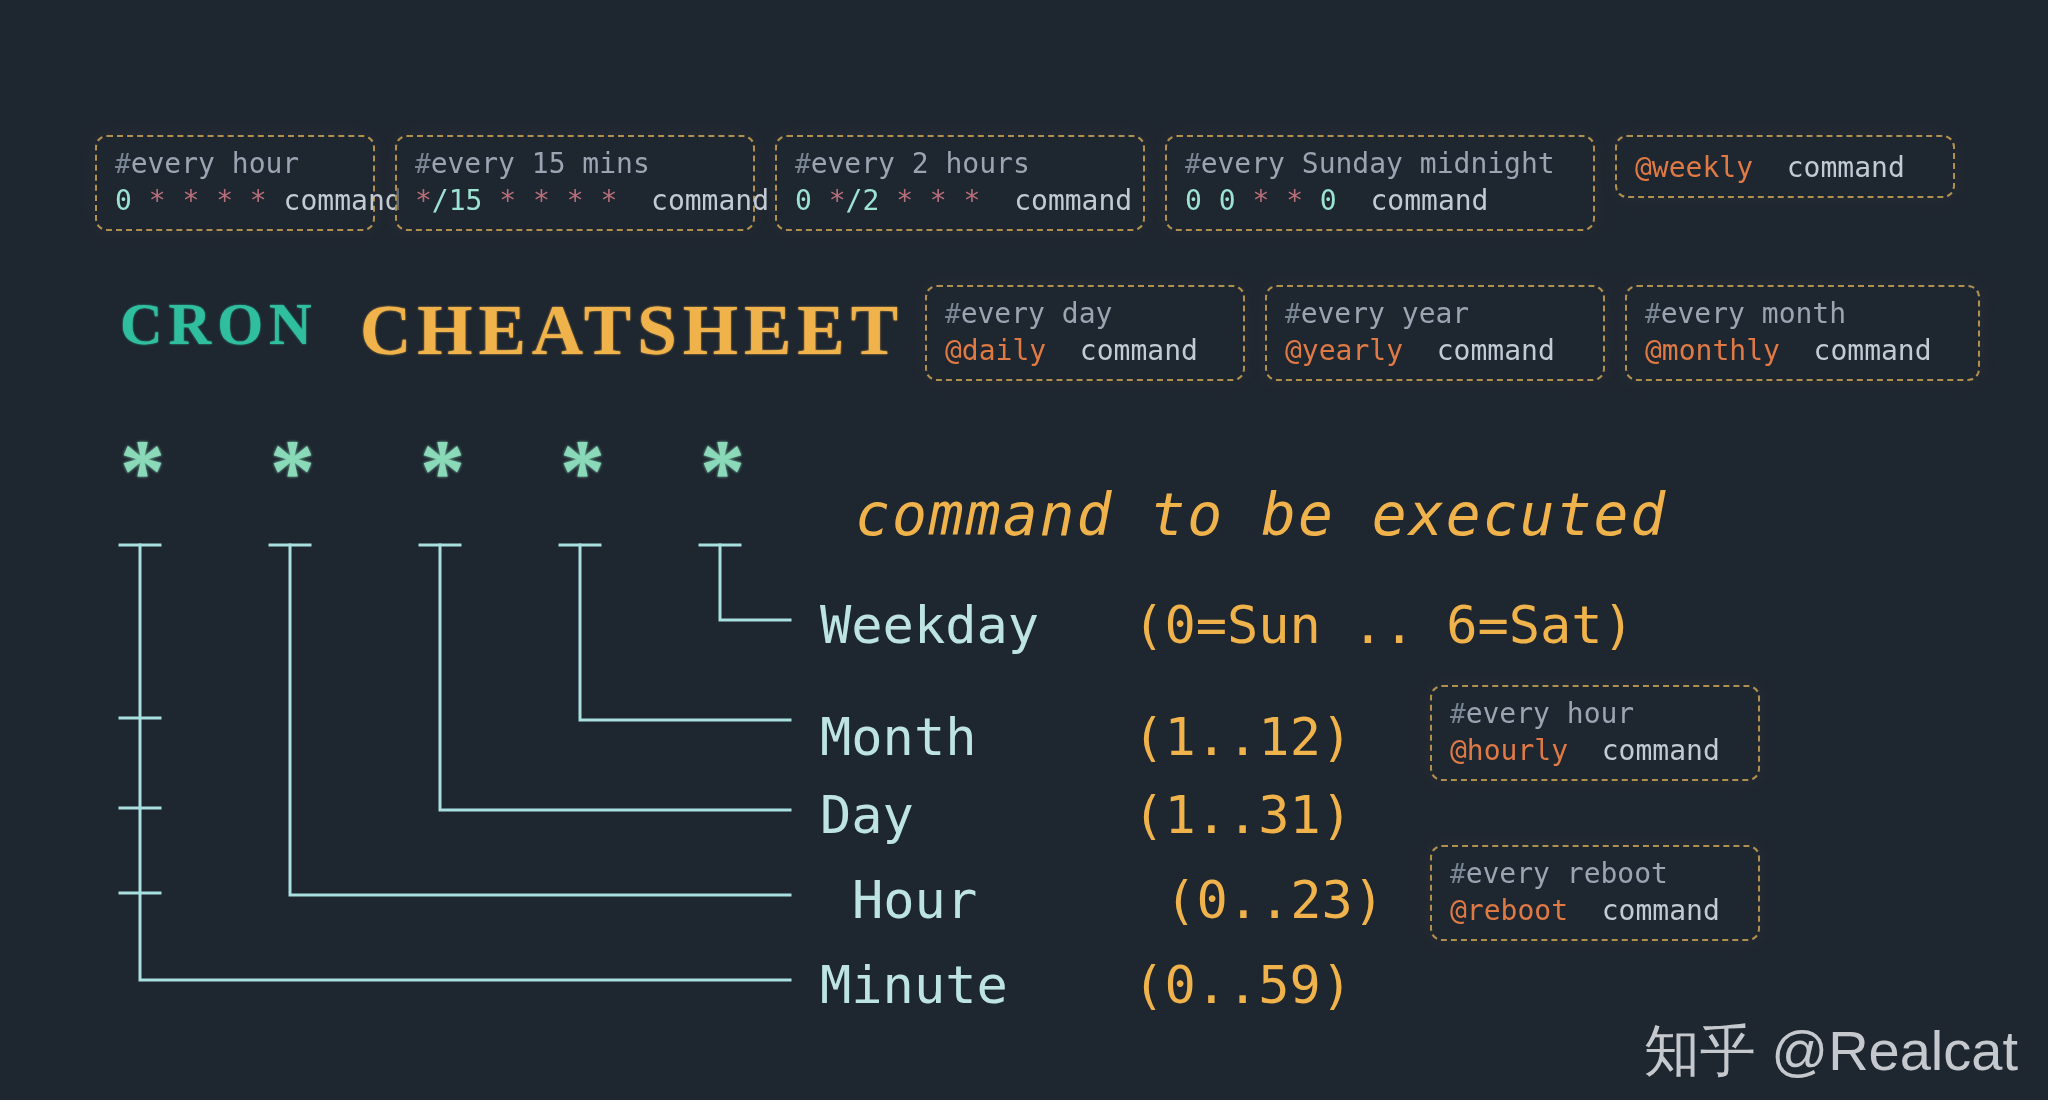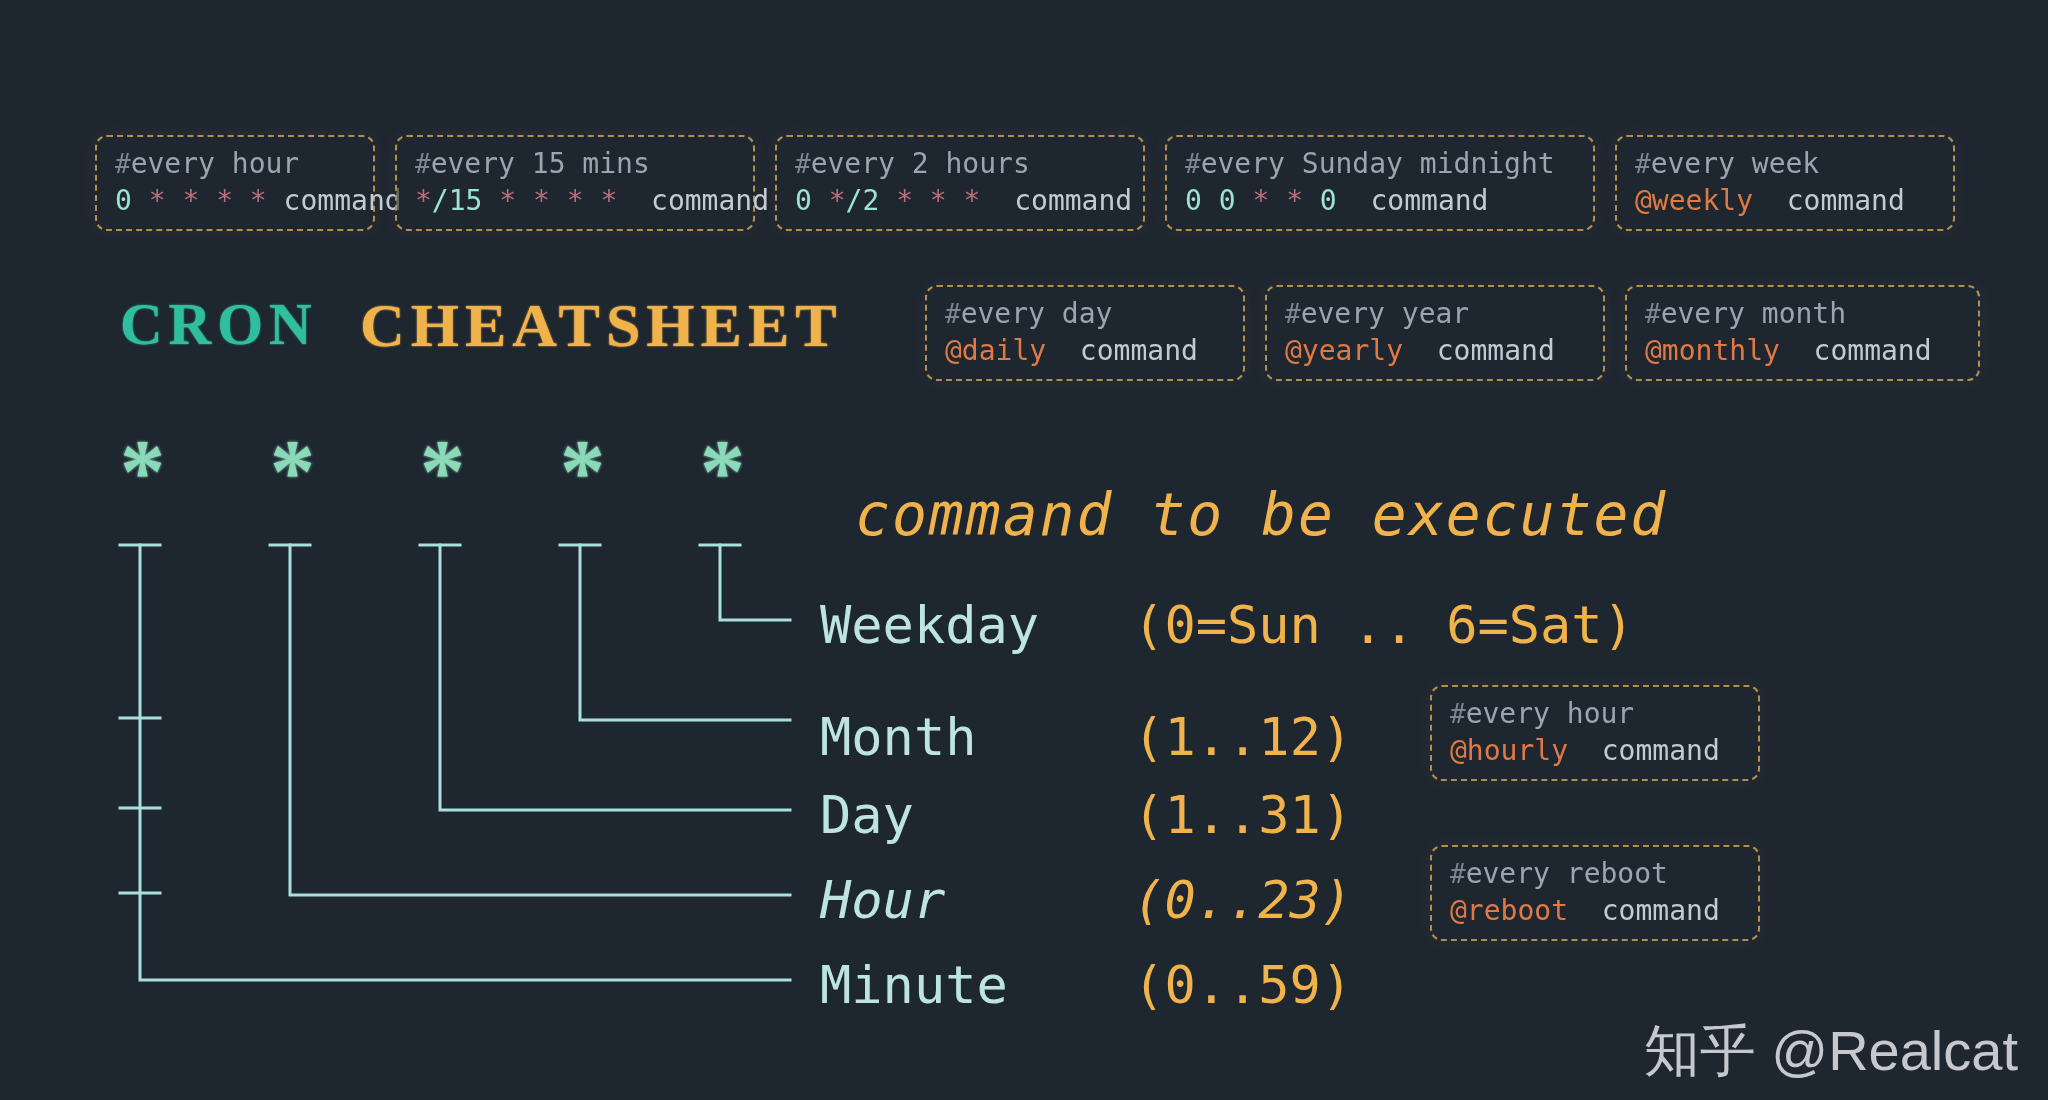--- a/index.html
+++ b/index.html
@@ -34,21 +34,21 @@
     letter-spacing: 6px;
     font-size: 59px;
     color: #2fbf9e;
     text-shadow: 0 0 2px #2fbf9e;
   }
   .title-cheat {
     position: absolute;
     font-family: "Comic Sans MS", "Chalkduster", cursive;
     font-weight: bold;
     letter-spacing: 6px;
-    font-size: 62px;
+    font-size: 71px;
     color: #f0b24a;
     text-shadow: 0 0 2px #f0b24a;
   }
   .bigstar {
     position: absolute;
     font-family: "Comic Sans MS", "Chalkduster", cursive;
     font-size: 90px;
     font-weight: bold;
     color: #8ad9b8;
     text-shadow: 0 0 3px #8ad9b8;
@@ -96,21 +96,20 @@
   <div><span class="hash">#</span><span class="comment">every 2 hours</span></div>
   <div class="line2"><span class="teal">0 </span><span class="star">*</span><span class="teal">/2 </span><span class="star">* * *</span><span class="cmd">  command</span></div>
 </div>
 
 <div class="card" style="left:1165px; top:135px; width:390px;">
   <div><span class="hash">#</span><span class="comment">every Sunday midnight</span></div>
   <div class="line2"><span class="teal">0 0 </span><span class="star">* *</span><span class="teal"> 0</span><span class="cmd">  command</span></div>
 </div>
 
 <div class="card" style="left:1615px; top:135px; width:300px;">
-  <div><span class="hash">#</span><span class="comment">every week</span></div>
   <div class="line2"><span class="warm">@weekly</span><span class="cmd">  command</span></div>
 </div>
 
 <div class="card" style="left:925px;  top:285px; width:280px;">
   <div><span class="hash">#</span><span class="comment">every day</span></div>
   <div class="line2"><span class="warm">@daily</span><span class="cmd">  command</span></div>
 </div>
 
 <div class="card" style="left:1265px; top:285px; width:300px;">
   <div><span class="hash">#</span><span class="comment">every year</span></div>
@@ -164,16 +163,16 @@
 
     <line x1="120" y1="718" x2="160" y2="718"></line>
     <line x1="120" y1="808" x2="160" y2="808"></line>
     <line x1="120" y1="893" x2="160" y2="893"></line>
   </g>
 </svg>
 
 <div class="field-row" style="left:820px; top:595px;"><span class="field-name">Weekday</span>   <span class="paren">(0=Sun .. 6=Sat)</span></div>
 <div class="field-row" style="left:820px; top:695px;margin-top:12px;"><span class="field-name">Month</span>     <span class="paren">(1..12)</span></div>
 <div class="field-row" style="left:820px; top:785px;"><span class="field-name">Day</span>       <span class="paren">(1..31)</span></div>
-<div class="field-row" style="left:820px; top:870px;font-style:italic;"><span class="field-name">Hour</span>      <span class="paren">(0..23)</span></div>
+<div class="field-row" style="left:852px; top:870px;"><span class="field-name">Hour</span>      <span class="paren">(0..23)</span></div>
 <div class="field-row" style="left:820px; top:955px;"><span class="field-name">Minute</span>    <span class="paren">(0..59)</span></div>
 
 <div class="watermark">知乎 @Realcat</div>
 
 </body></html>

